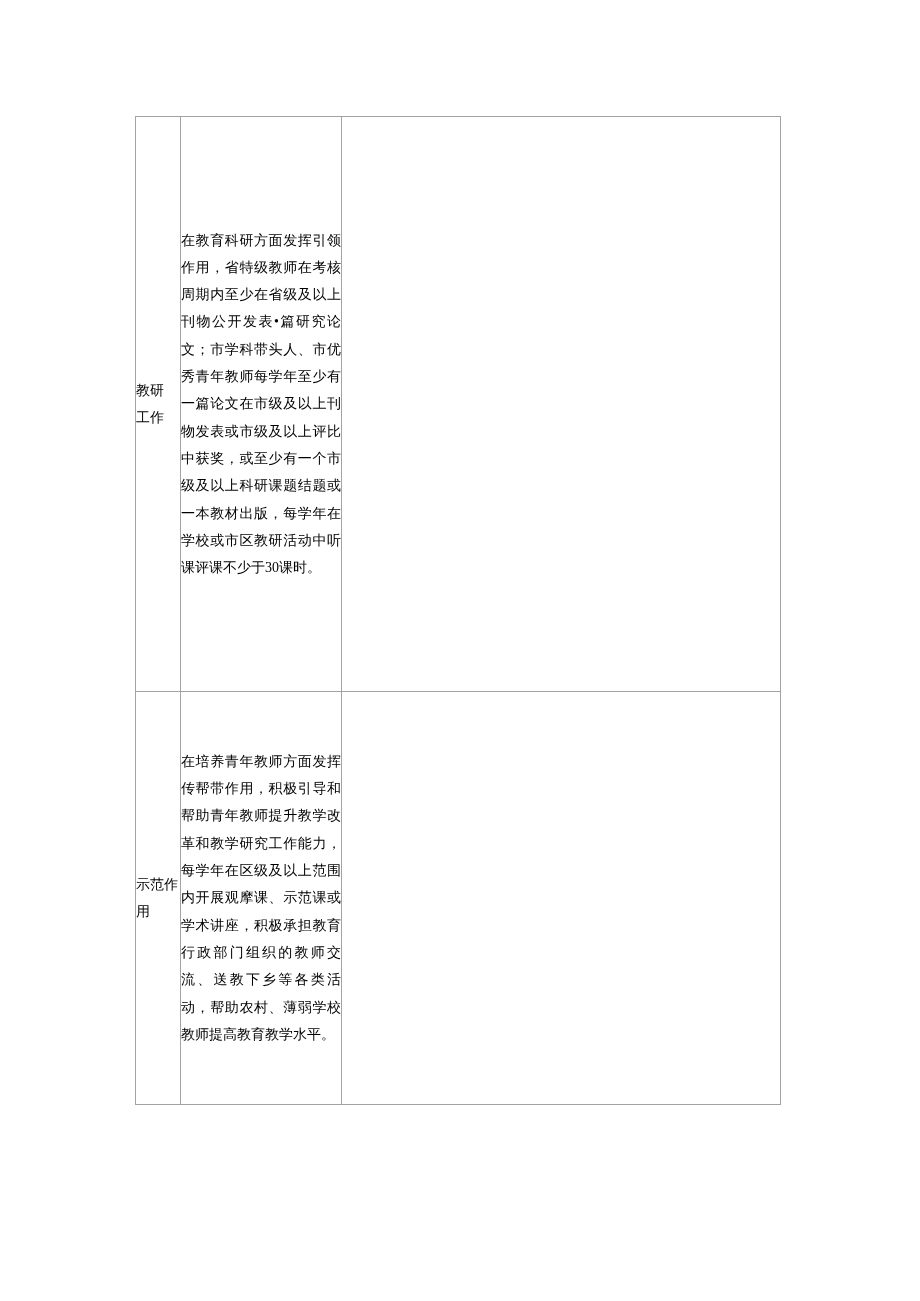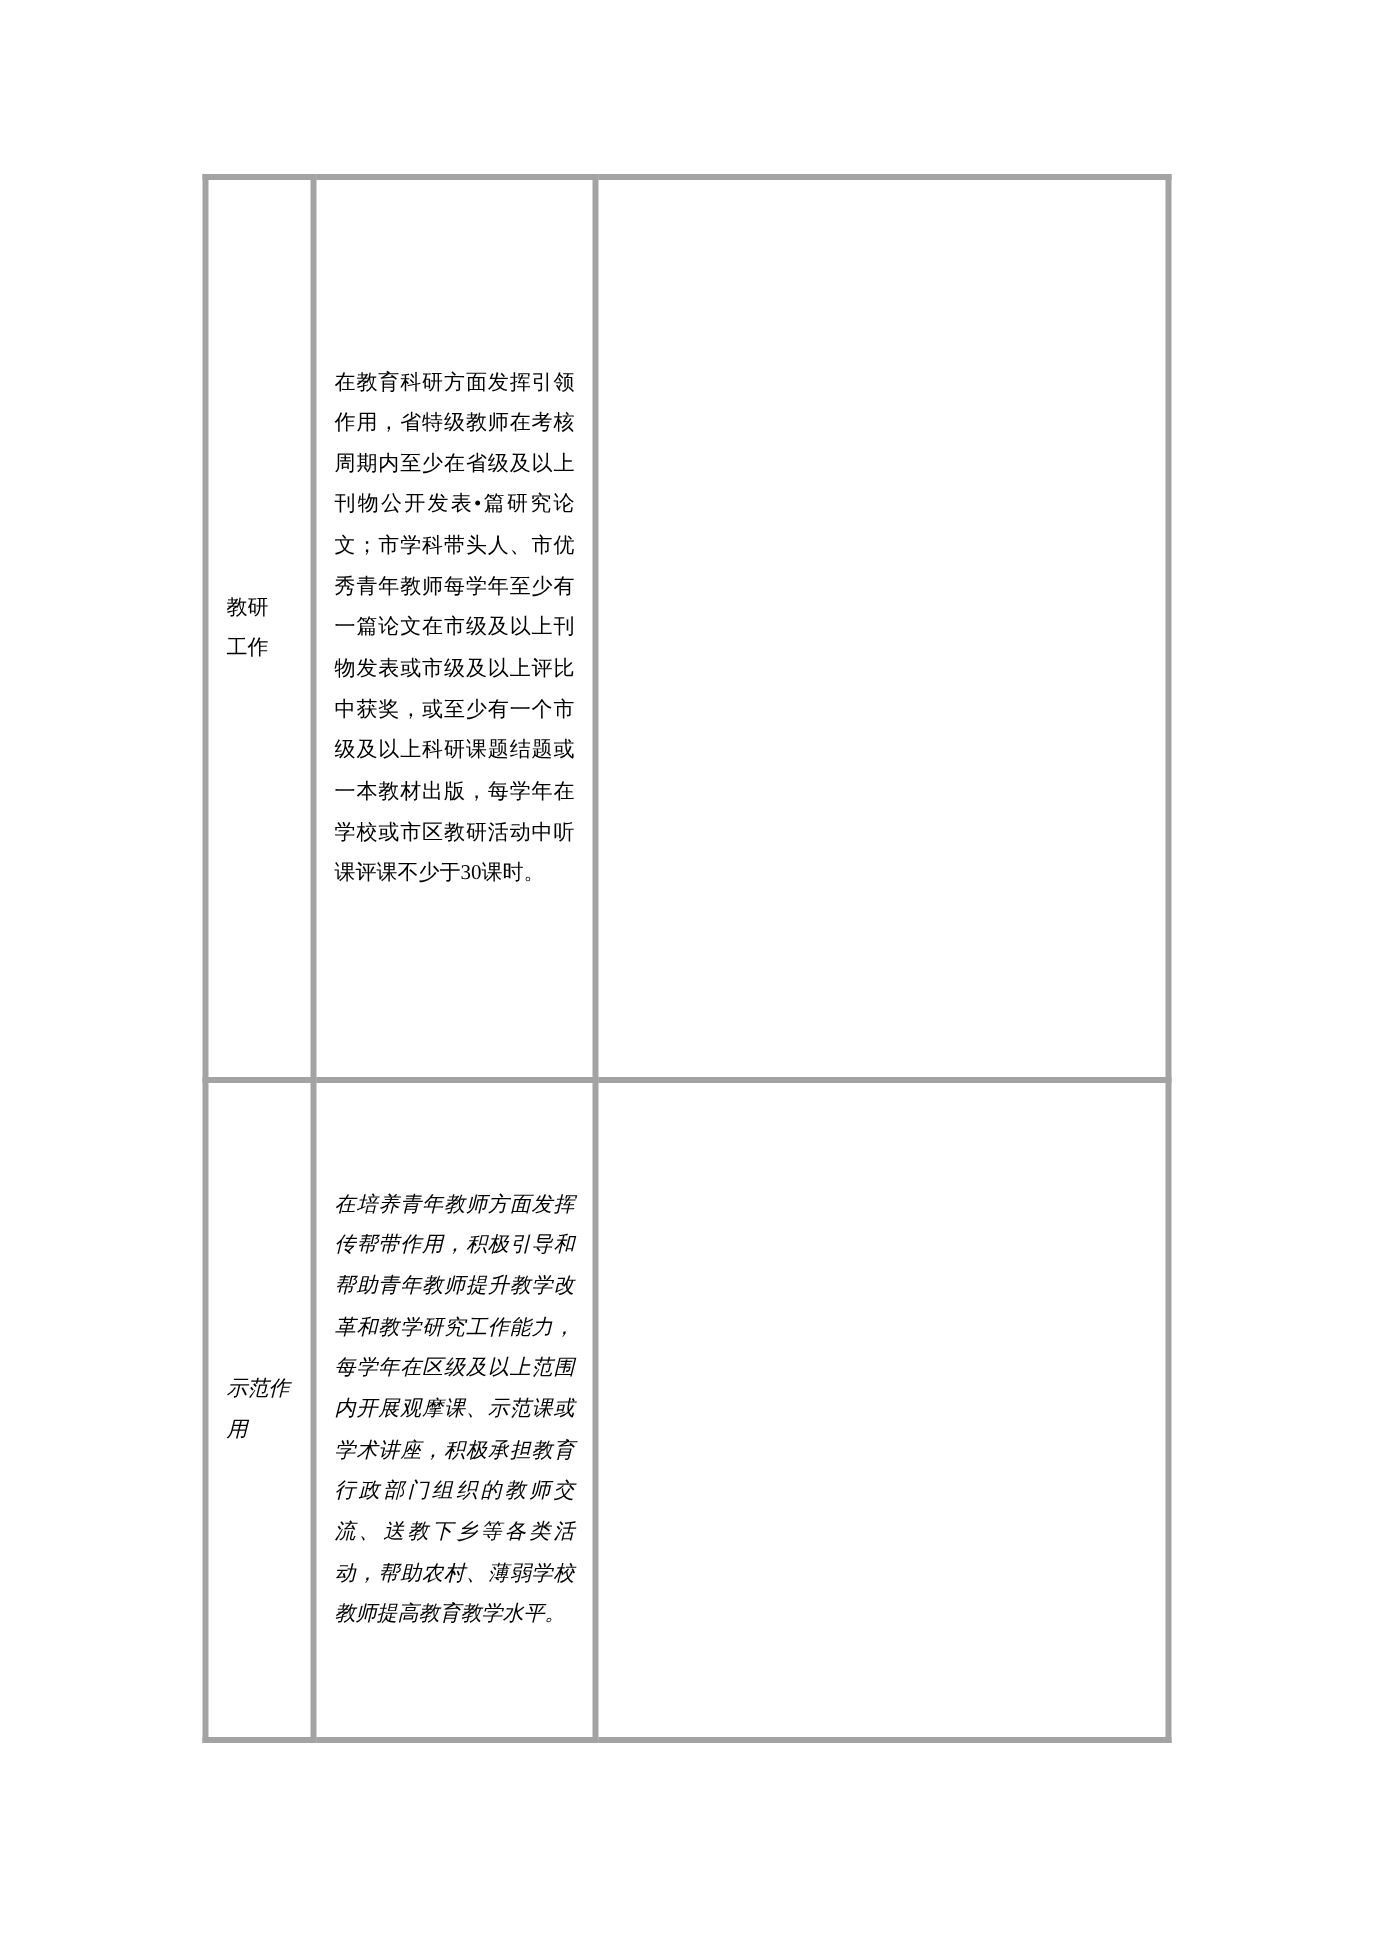--- a/index.html
+++ b/index.html
@@ -14,42 +14,42 @@
     position: relative;
   }
   .page-table {
     border-collapse: collapse;
     position: absolute;
     top: 116px;
     left: 135px;
     width: 646px;
   }
   .page-table td {
-    border: 4px solid #a3a3a3;
+    border: 1px solid #a3a3a3;
     vertical-align: middle;
-    padding: 12px;
+    padding: 0;
   }
   .col-label {
     width: 44px;
     text-align: left;
     line-height: 1.95;
     letter-spacing: 0px;
   }
   .col-desc {
     width: 160px;
     text-align: justify;
     line-height: 1.95;
     padding: 0 2px;
     text-align-last: left;
   }
   .col-blank {
     width: auto;
   }
   .row-1 td { height: 574px; }
-  .row-2 td { height: 412px; font-style: italic; }
+  .row-2 td { height: 412px; }
   .label-inner {
     display: block;
   }
 </style>
 </head>
 <body>
 
 <table class="page-table">
   <tbody>
       <tr class="row-1">

